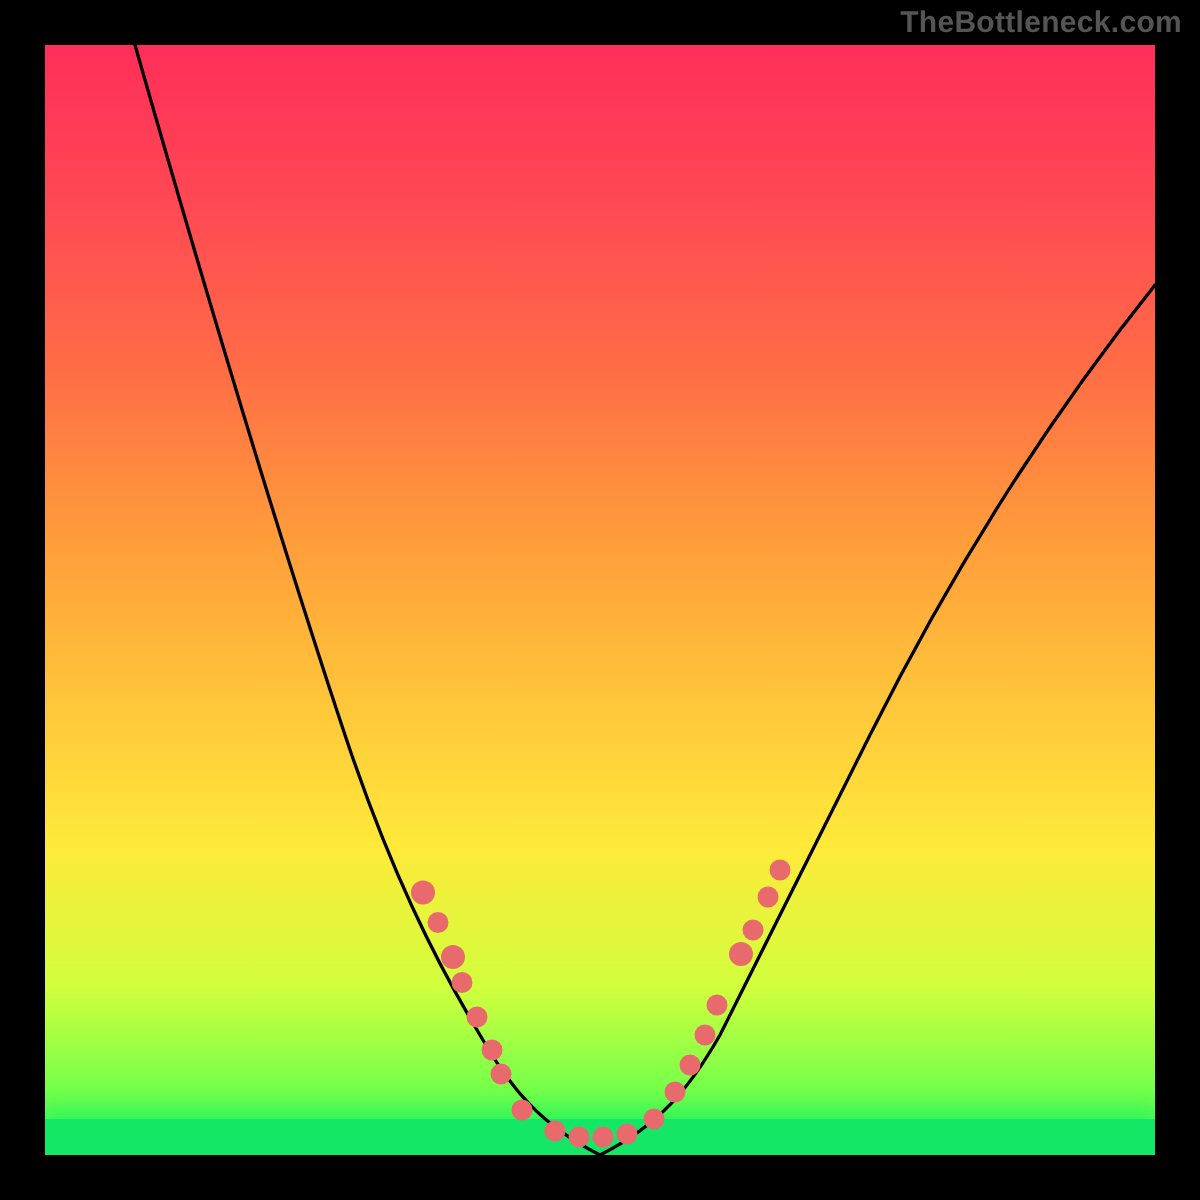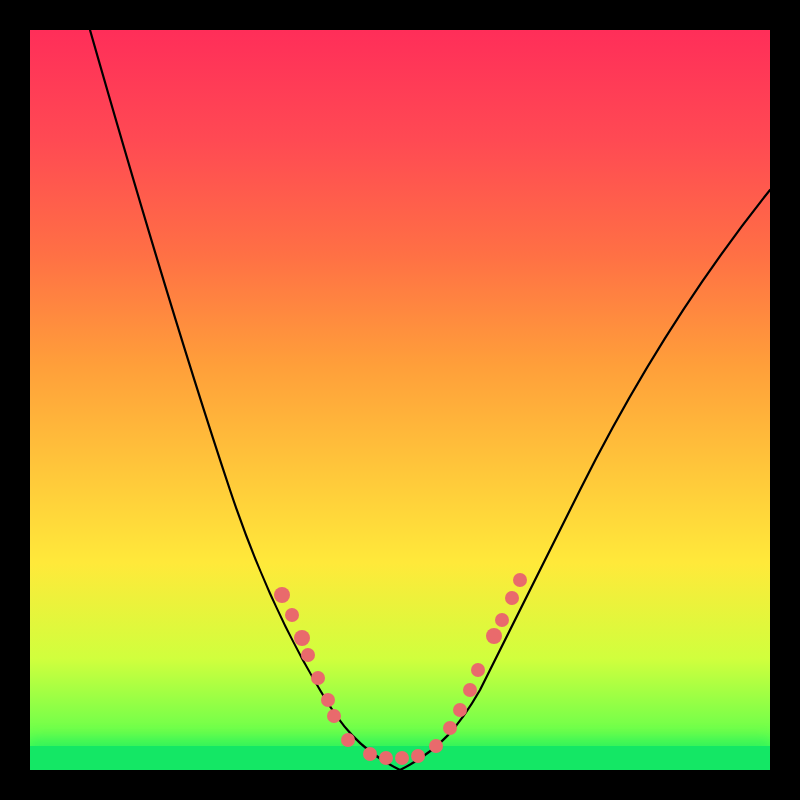--- a/index.html
+++ b/index.html
@@ -84,20 +84,21 @@
     stroke: #000;
     stroke-width: 2.2;
     stroke-linecap: round;
   }
 </style>
 </head>
 <body>
 
 <div class="frame">
 
+  <div class="watermark">TheBottleneck.com</div>
 
   <div class="plot">
 
     <div class="bottom-stripe"></div>
 
     <svg class="curves" viewBox="0 0 740 740" preserveAspectRatio="none">
       <path d="M60,0
                C100,140 150,310 200,460
                C230,550 260,610 290,660
                C310,695 330,720 370,740"></path>

